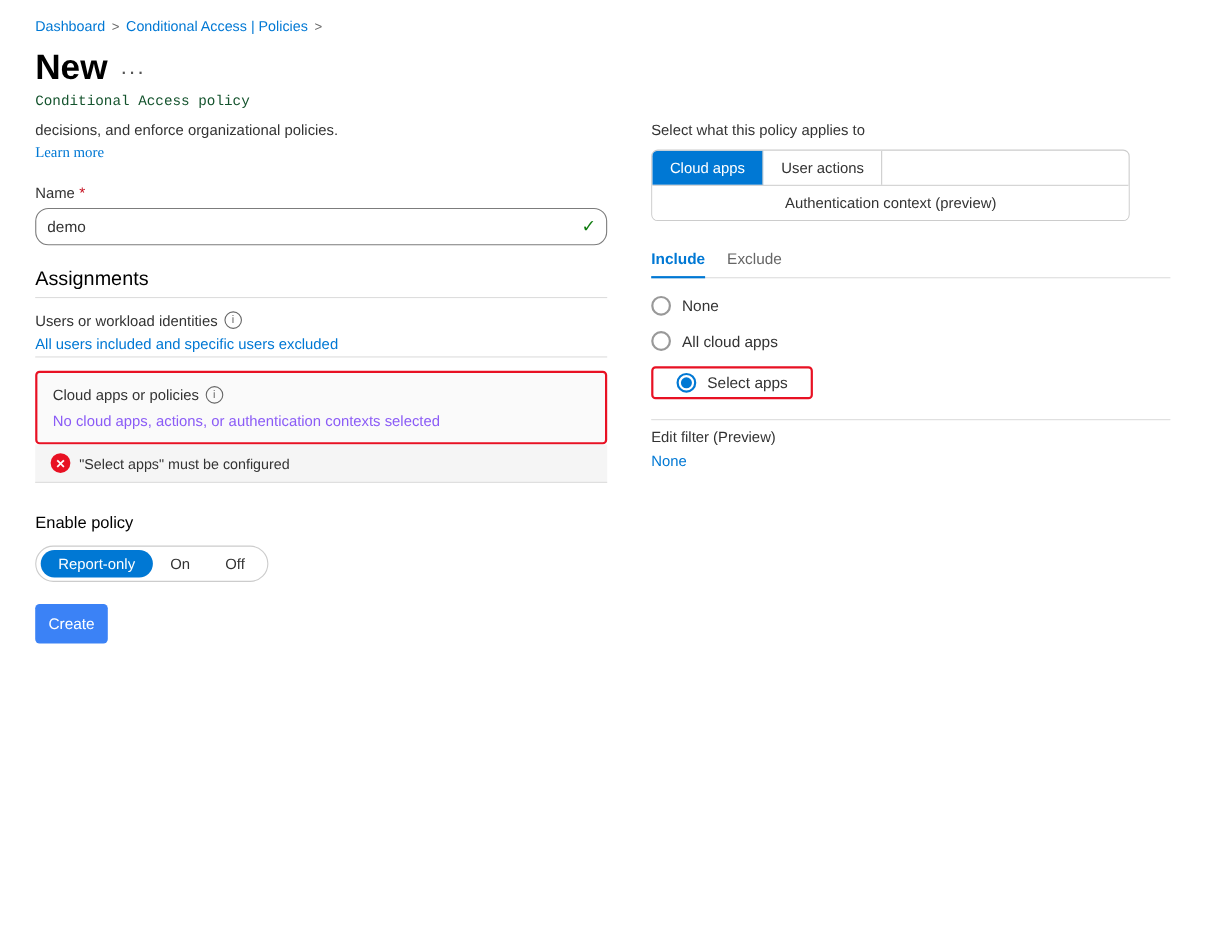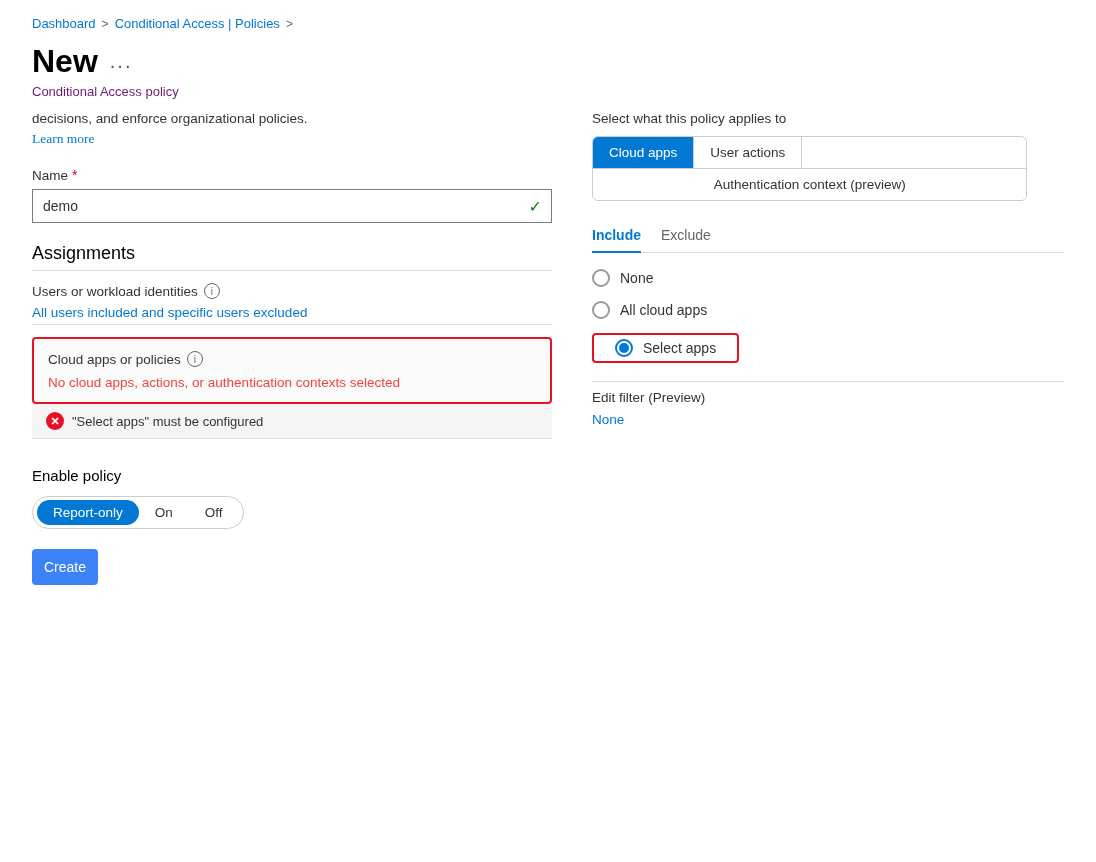--- a/index.html
+++ b/index.html
@@ -48,22 +48,23 @@
     .ellipsis-btn {
       font-size: 20px;
       color: #555;
       cursor: pointer;
       background: none;
       border: none;
       letter-spacing: 2px;
     }
     .page-subtitle {
       font-size: 13px;
-      color: #701a75;
+      color: #14532d;
       margin-bottom: 12px;
+      font-family: Liberation Mono, monospace;
     }
     
     .main-layout {
       display: flex;
       gap: 40px;
       margin-top: 8px;
     }
     .left-col {
       width: 520px;
       flex-shrink: 0;
@@ -100,21 +101,21 @@
       font-size: 14px;
     }
     .name-input-wrapper {
       position: relative;
       margin-bottom: 20px;
     }
     .name-input {
       width: 100%;
       padding: 8px 36px 8px 10px;
       border: 1px solid #7c7c7c;
-      border-radius: 0;
+      border-radius: 12px;
       font-size: 14px;
       outline: none;
       color: #333;
     }
     .check-icon {
       position: absolute;
       right: 10px;
       top: 50%;
       transform: translateY(-50%);
       color: #107c10;
@@ -170,21 +171,21 @@
     }
     .cloud-apps-title {
       font-size: 13.5px;
       color: #333;
       margin-bottom: 8px;
       display: flex;
       align-items: center;
       gap: 6px;
     }
     .cloud-apps-error-text {
-      color: #ef4444;
+      color: #8b5cf6;
       font-size: 13.5px;
     }
     
     .error-msg {
       display: flex;
       align-items: center;
       gap: 8px;
       padding: 8px 14px;
       background: #f5f5f5;
       border-bottom: 1px solid #ddd;

